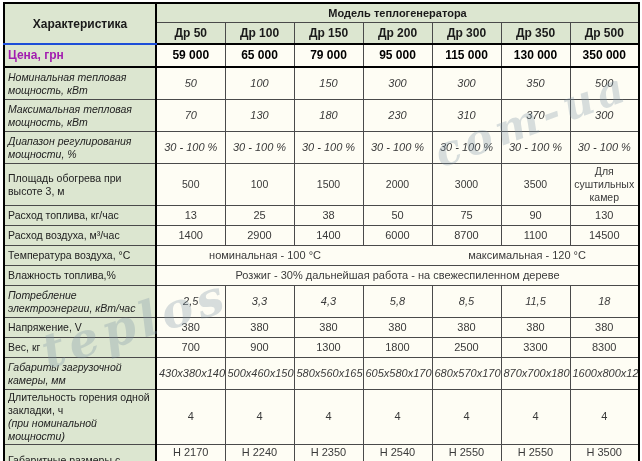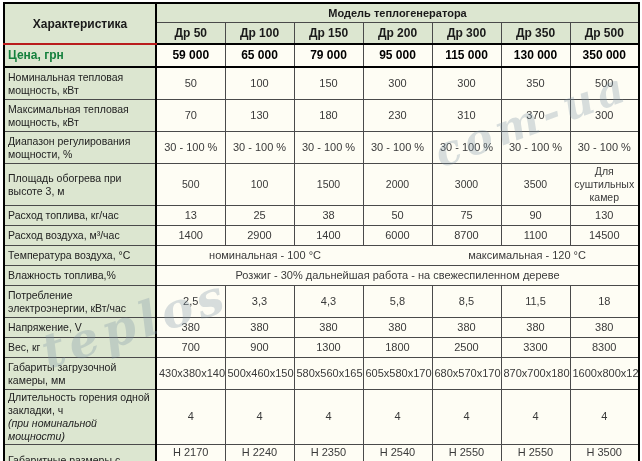--- a/index.html
+++ b/index.html
@@ -10,38 +10,38 @@
   .wrap{position:absolute;left:3px;top:2px;right:2px;bottom:5px;}
   table{
     width:100%;height:100%;border-collapse:collapse;table-layout:fixed;
     border:2px solid #000;
   }
   col.c-label{width:152px;}
   th,td{border:1px solid #4a4a4a;overflow:hidden;}
   
   th{background:#dce6d0;color:#1a1a1a;}
   .corner{font-weight:bold;font-size:12px;text-align:center;
-          border-right:2px solid #000;border-bottom:2px solid #b91c1c;}
+          border-right:2px solid #000;border-bottom:2px solid #1d4ed8;}
   .group{font-weight:bold;font-size:11px;text-align:center;height:16px;}
   .model{font-weight:bold;font-size:12px;text-align:center;height:18px;
          border-bottom:2px solid #000;margin-left:12px;}
   
   .lbl{background:#dce6d0;text-align:left;font-size:10.5px;line-height:1.22;
        color:#222;padding:1px 3px;border-right:2px solid #000;}
   .val{background:#fefdf4;text-align:center;font-size:11px;line-height:1.25;
        color:#3a3a3a;padding:1px 2px;}
   .pre{white-space:pre-line;}
   .note{font-style:italic;}
   
-  tr.price .lbl{font-weight:bold;font-size:12px;border-bottom:2px solid #000;color:#15803d;}
+  tr.price .lbl{font-weight:bold;font-size:12px;border-bottom:2px solid #000;color:#a21caf;}
   tr.price .val{font-weight:bold;font-size:12px;border-bottom:2px solid #000;color:#000;}
   
   tr.rh17 td{height:17px;}
   tr.rh19 td{height:19px;}
-  tr.rh29 td{height:29px;}
+  tr.rh29 td{height:29px;font-style:italic;}
   tr.rh34 td{height:34px;font-size:10.5px;}
   tr.rh38 td{height:38px;}
   tr.rh43 td{height:43px;}
   
   .spread{display:flex;justify-content:space-around;align-items:center;width:100%;gap:47px;}
   .centered{display:flex;justify-content:center;align-items:flex-end;width:100%;}
   
   .wm{position:absolute;pointer-events:none;z-index:5;
       color:rgba(125,148,164,0.30);
       font-family:"DejaVu Serif","Liberation Serif",serif;

